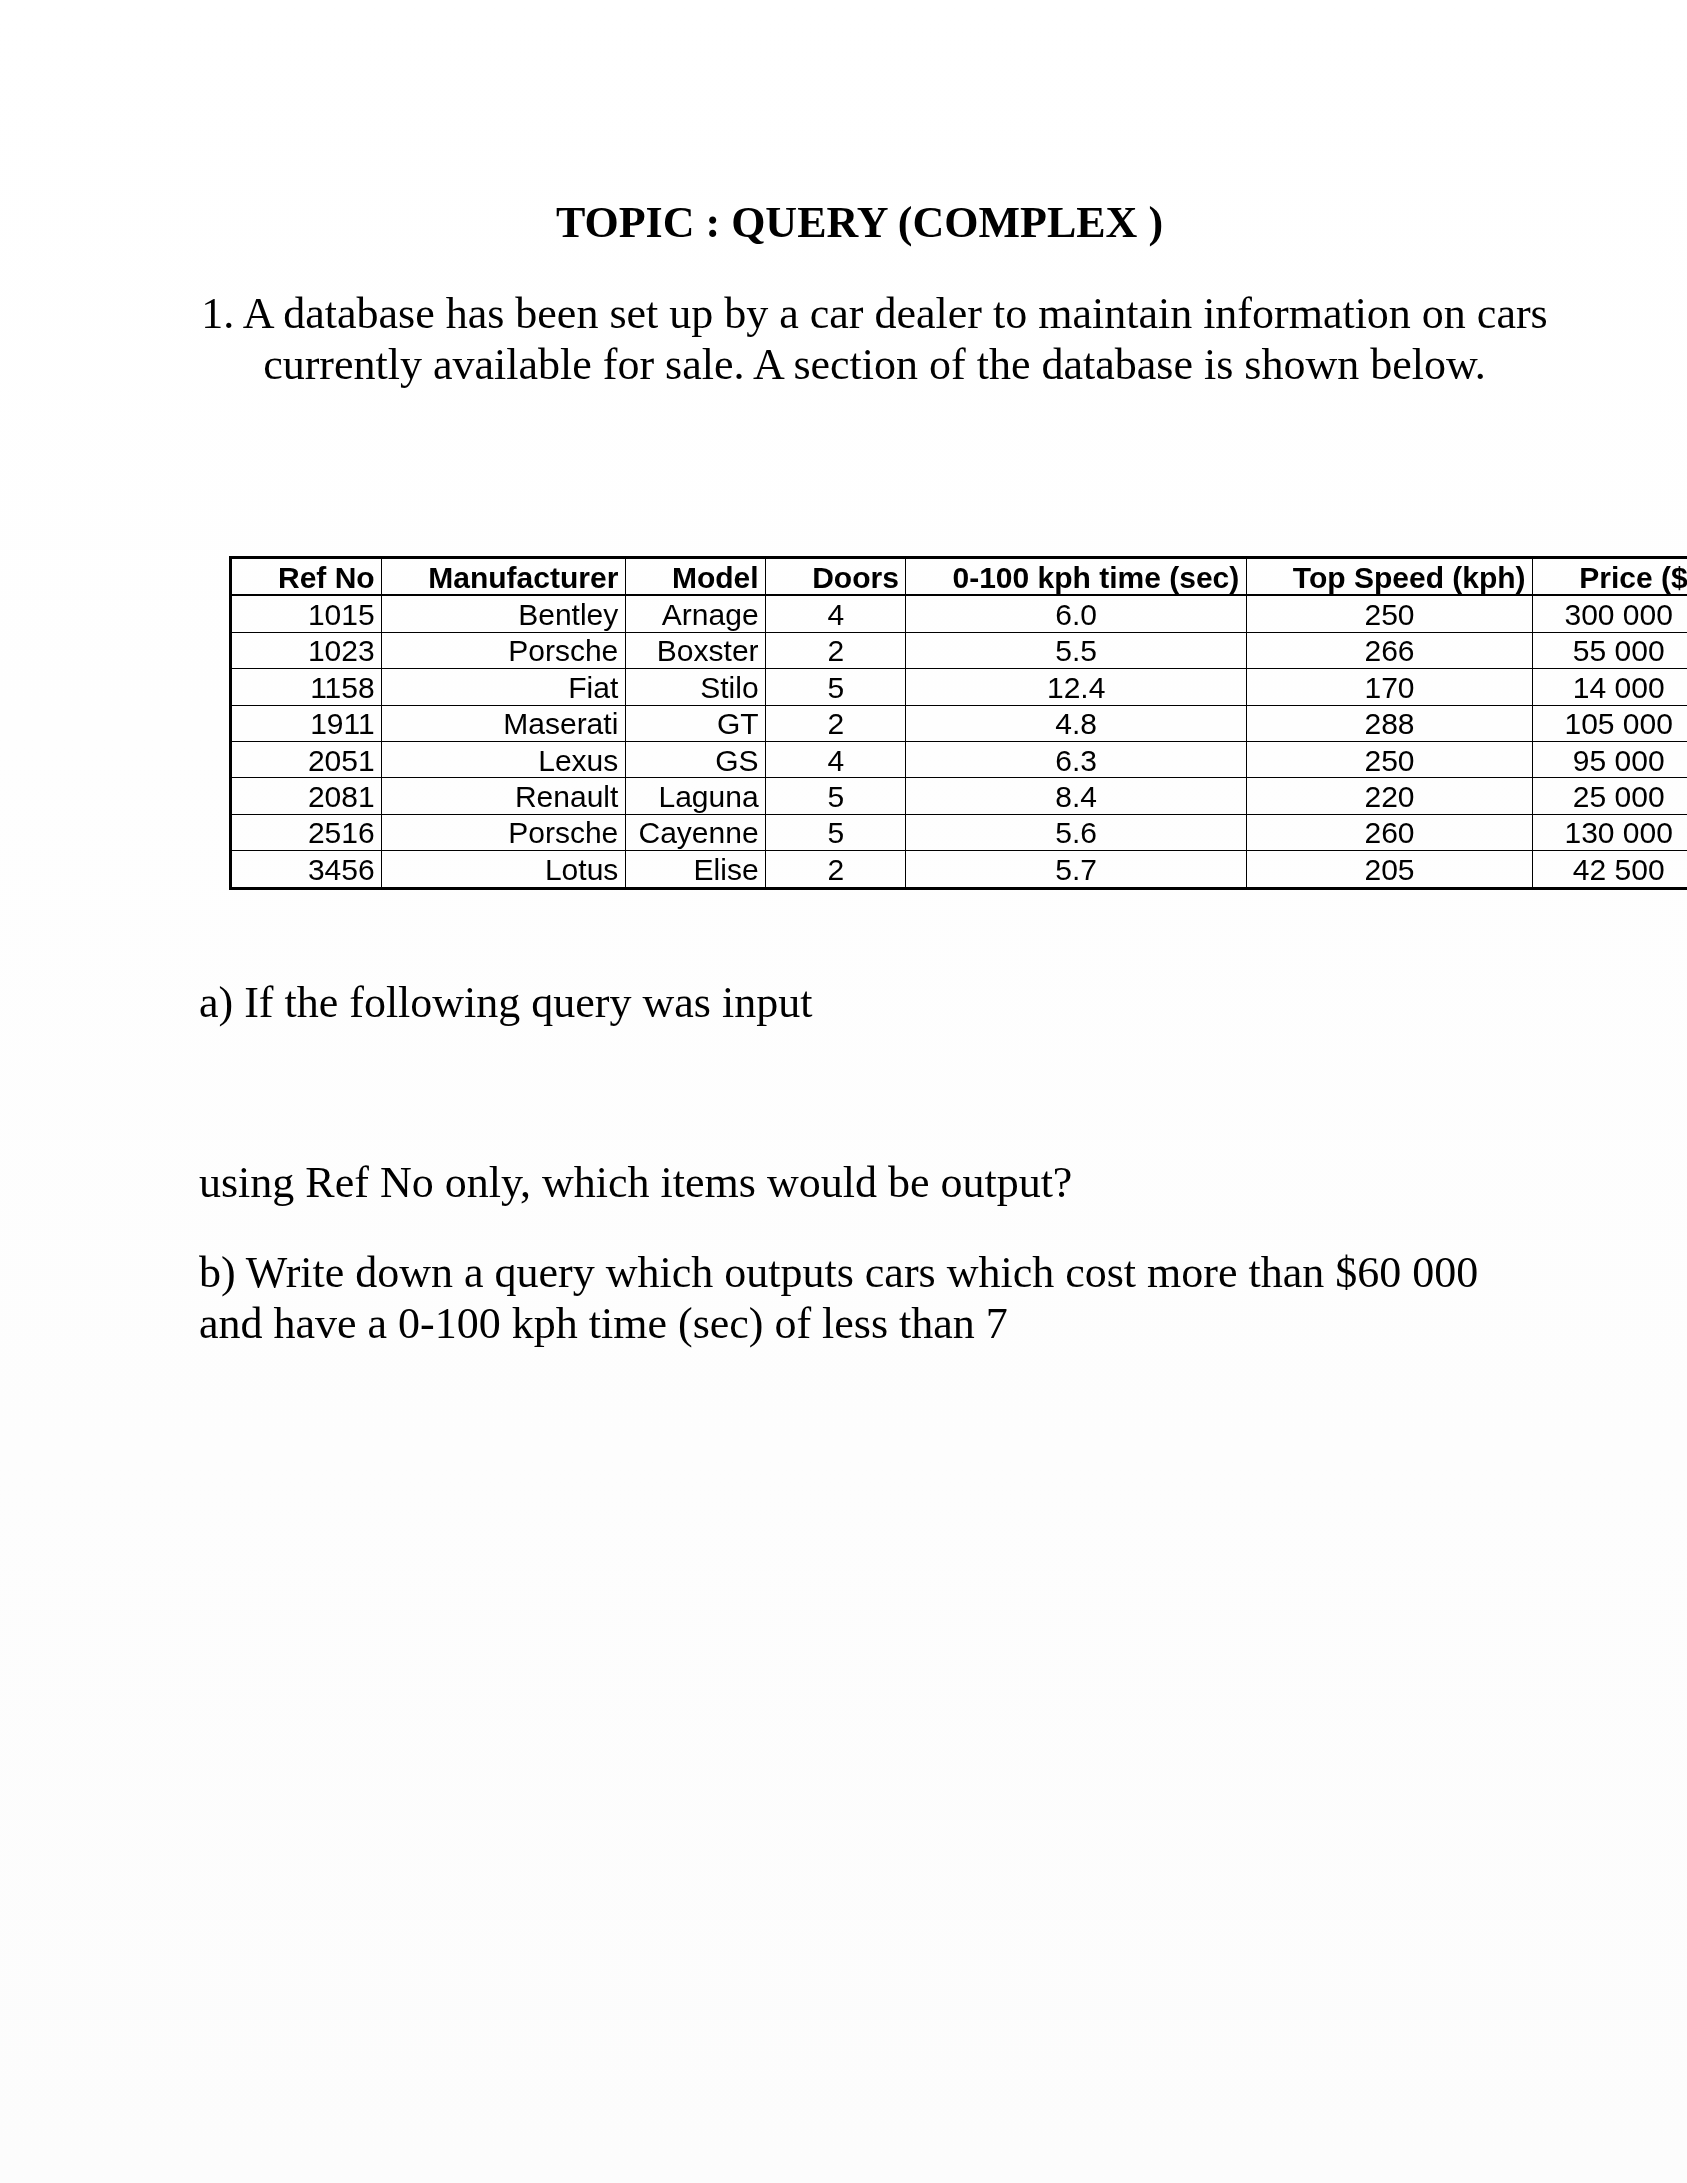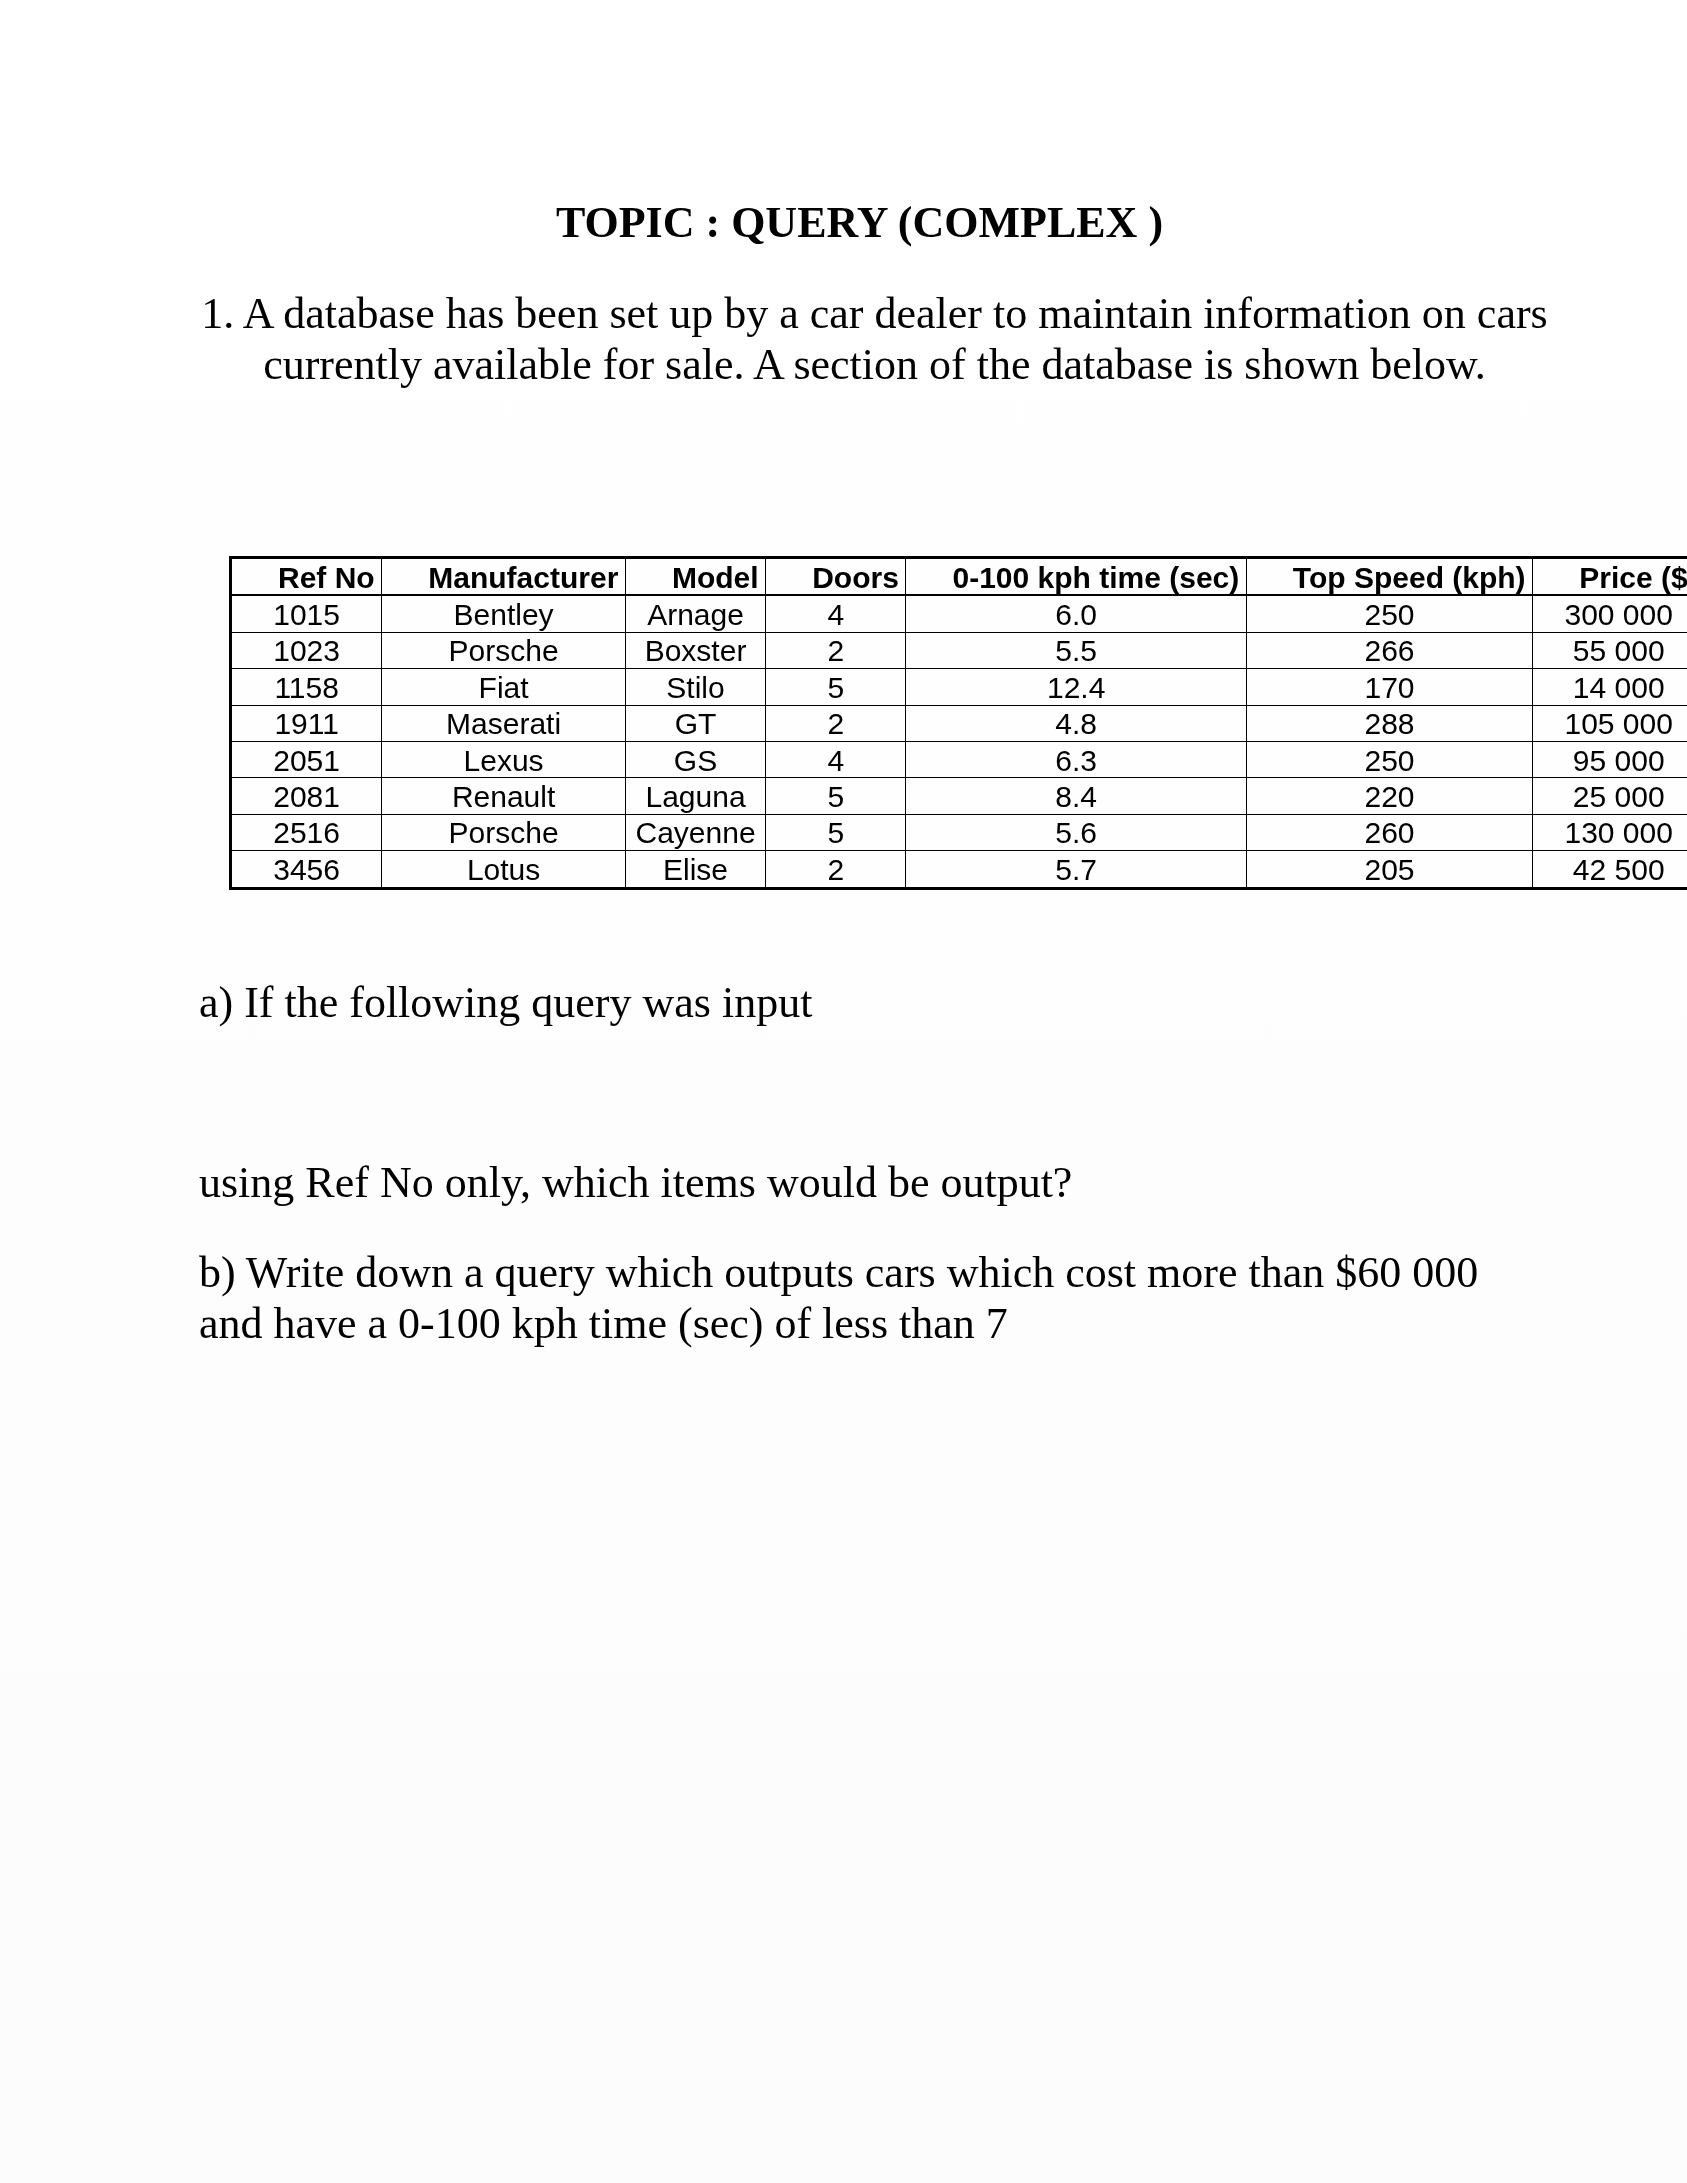--- a/index.html
+++ b/index.html
@@ -69,21 +69,21 @@
       border: 1.6px solid #000;
       padding: 1.6px 6.6px 0.8px 6.6px;
       white-space: nowrap;
       height: 32px;
     }
     table.db thead th {
       font-weight: bold;
       border-bottom: 2.5px solid #000;
       padding-left: 46px;
     }
-    table.db td.left { text-align: center; margin-top: 9px; }
+    table.db td.left { text-align: right; margin-top: 9px; }
     table.db td.center { text-align: center; }
     table.db td.right { text-align: center; }
     .w-ref { width: 96px; }
     .w-man { width: 194px; margin-left: 13px; }
     .w-mod { width: 122px; }
     .w-doors { width: 87px; }
     .w-acc { width: 290px; }
     .w-top { width: 236px; margin-left: 33px; }
     .w-price { width: 120px; }
   </style>

